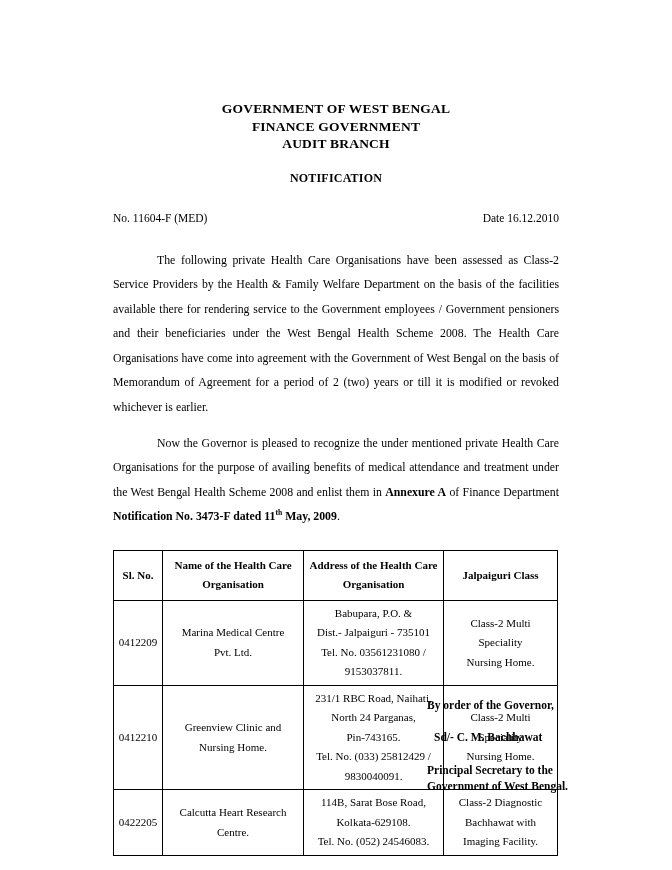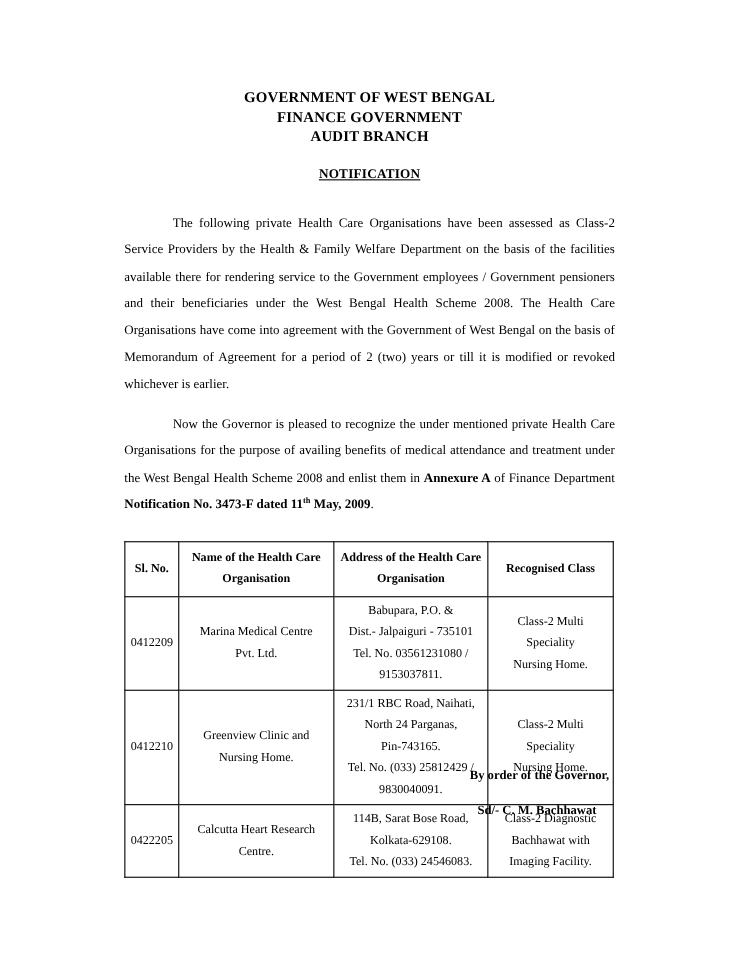--- a/index.html
+++ b/index.html
@@ -18,21 +18,21 @@
   .page {
     position: absolute;
     left: 0; top: 0;
     width: 672px;
     height: 870px;
     background: #ffffff;
   }
   .content {
     position: absolute;
     left: 113px;
-    top: 80px;
+    top: 100px;
     width: 446px;
   }
 
   
   .org-heading {
     text-align: center;
     font-weight: bold;
     font-size: 13.5px;
     line-height: 17.5px;
     letter-spacing: 0.2px;
@@ -40,21 +40,20 @@
   .org-heading div { white-space: nowrap; }
 
   .notification-title {
     text-align: center;
     font-weight: bold;
     font-size: 12px;
     margin-top: 18px;
     letter-spacing: 0.2px;
   }
   .notification-title span {
-    text-decoration: underline;
     text-align: right;
   }
 
   
   .refline {
     display: flex;
     justify-content: space-between;
     margin-top: 26px;
     font-size: 11.5px;
   }
@@ -129,20 +128,24 @@
     <div class="org-heading">
       <div>GOVERNMENT OF WEST BENGAL</div>
       <div>FINANCE GOVERNMENT</div>
       <div>AUDIT BRANCH</div>
     </div>
 
     <div class="notification-title">
       <span>NOTIFICATION</span>
     </div>
 
+    <div class="refline">
+      <span>No. 11604-F (MED)</span>
+      <span>Date 16.12.2010</span>
+    </div>
 
     <p class="para">The following private Health Care Organisations have been assessed as Class-2 Service Providers by the Health &amp; Family Welfare Department on the basis of the facilities available there for rendering service to the Government employees / Government pensioners and their beneficiaries under the West Bengal Health Scheme 2008. The Health Care Organisations have come into agreement with the Government of West Bengal on the basis of Memorandum of Agreement for a period of 2 (two) years or till it is modified or revoked whichever is earlier.</p>
 
     <p class="para second"><span>Now the Governor is pleased to recognize the under mentioned private Health Care Organisations for the purpose of availing benefits of medical attendance and treatment under the West Bengal Health Scheme 2008 and enlist them in </span><b>Annexure A</b><span> of Finance Department </span><b>Notification No. 3473-F dated 11</b><b><sup>th</sup></b><b> May, 2009</b><span>.</span></p>
 
     <table class="reg">
       <colgroup>
         <col class="c1">
           <col class="c2">
           <col class="c3">
@@ -152,21 +155,21 @@
         <tr>
           <th>Sl. No.</th>
           <th>
             <span class="cellline">Name of the Health Care</span>
             <span class="cellline">Organisation</span>
           </th>
           <th>
             <span class="cellline">Address of the Health Care</span>
             <span class="cellline">Organisation</span>
           </th>
-          <th>Recognised Class</th>
+          <th>Jalpaiguri Class</th>
         </tr>
       </thead>
       <tbody>
         <tr>
           <td class="slno">0412209</td>
           <td>
             <span class="cellline">Marina Medical Centre</span>
             <span class="cellline">Pvt. Ltd.</span>
           </td>
           <td>
@@ -200,30 +203,34 @@
         </tr>
         <tr>
           <td class="slno">0422205</td>
           <td>
             <span class="cellline">Calcutta Heart Research</span>
             <span class="cellline">Centre.</span>
           </td>
           <td>
             <span class="cellline">114B, Sarat Bose Road,</span>
             <span class="cellline">Kolkata-629108.</span>
-            <span class="cellline">Tel. No. (033) 24546083.</span>
+            <span class="cellline">Tel. No. (052) 24546083.</span>
           </td>
           <td>
             <span class="cellline">Class-2 Diagnostic</span>
             <span class="cellline">Bachhawat with</span>
             <span class="cellline">Imaging Facility.</span>
           </td>
         </tr>
       </tbody>
     </table>
 
   </div>
 
   <div class="signature">
     <div class="sig-order">By order of the Governor,</div>
     <div class="sig-name">Sd/- C. M. Bachhawat</div>
+    <div class="sig-post">
+      <div>Principal Secretary to the</div>
+      <div>Government of West Bengal.</div>
+    </div>
   </div>
 </div>
 
 </body></html>

